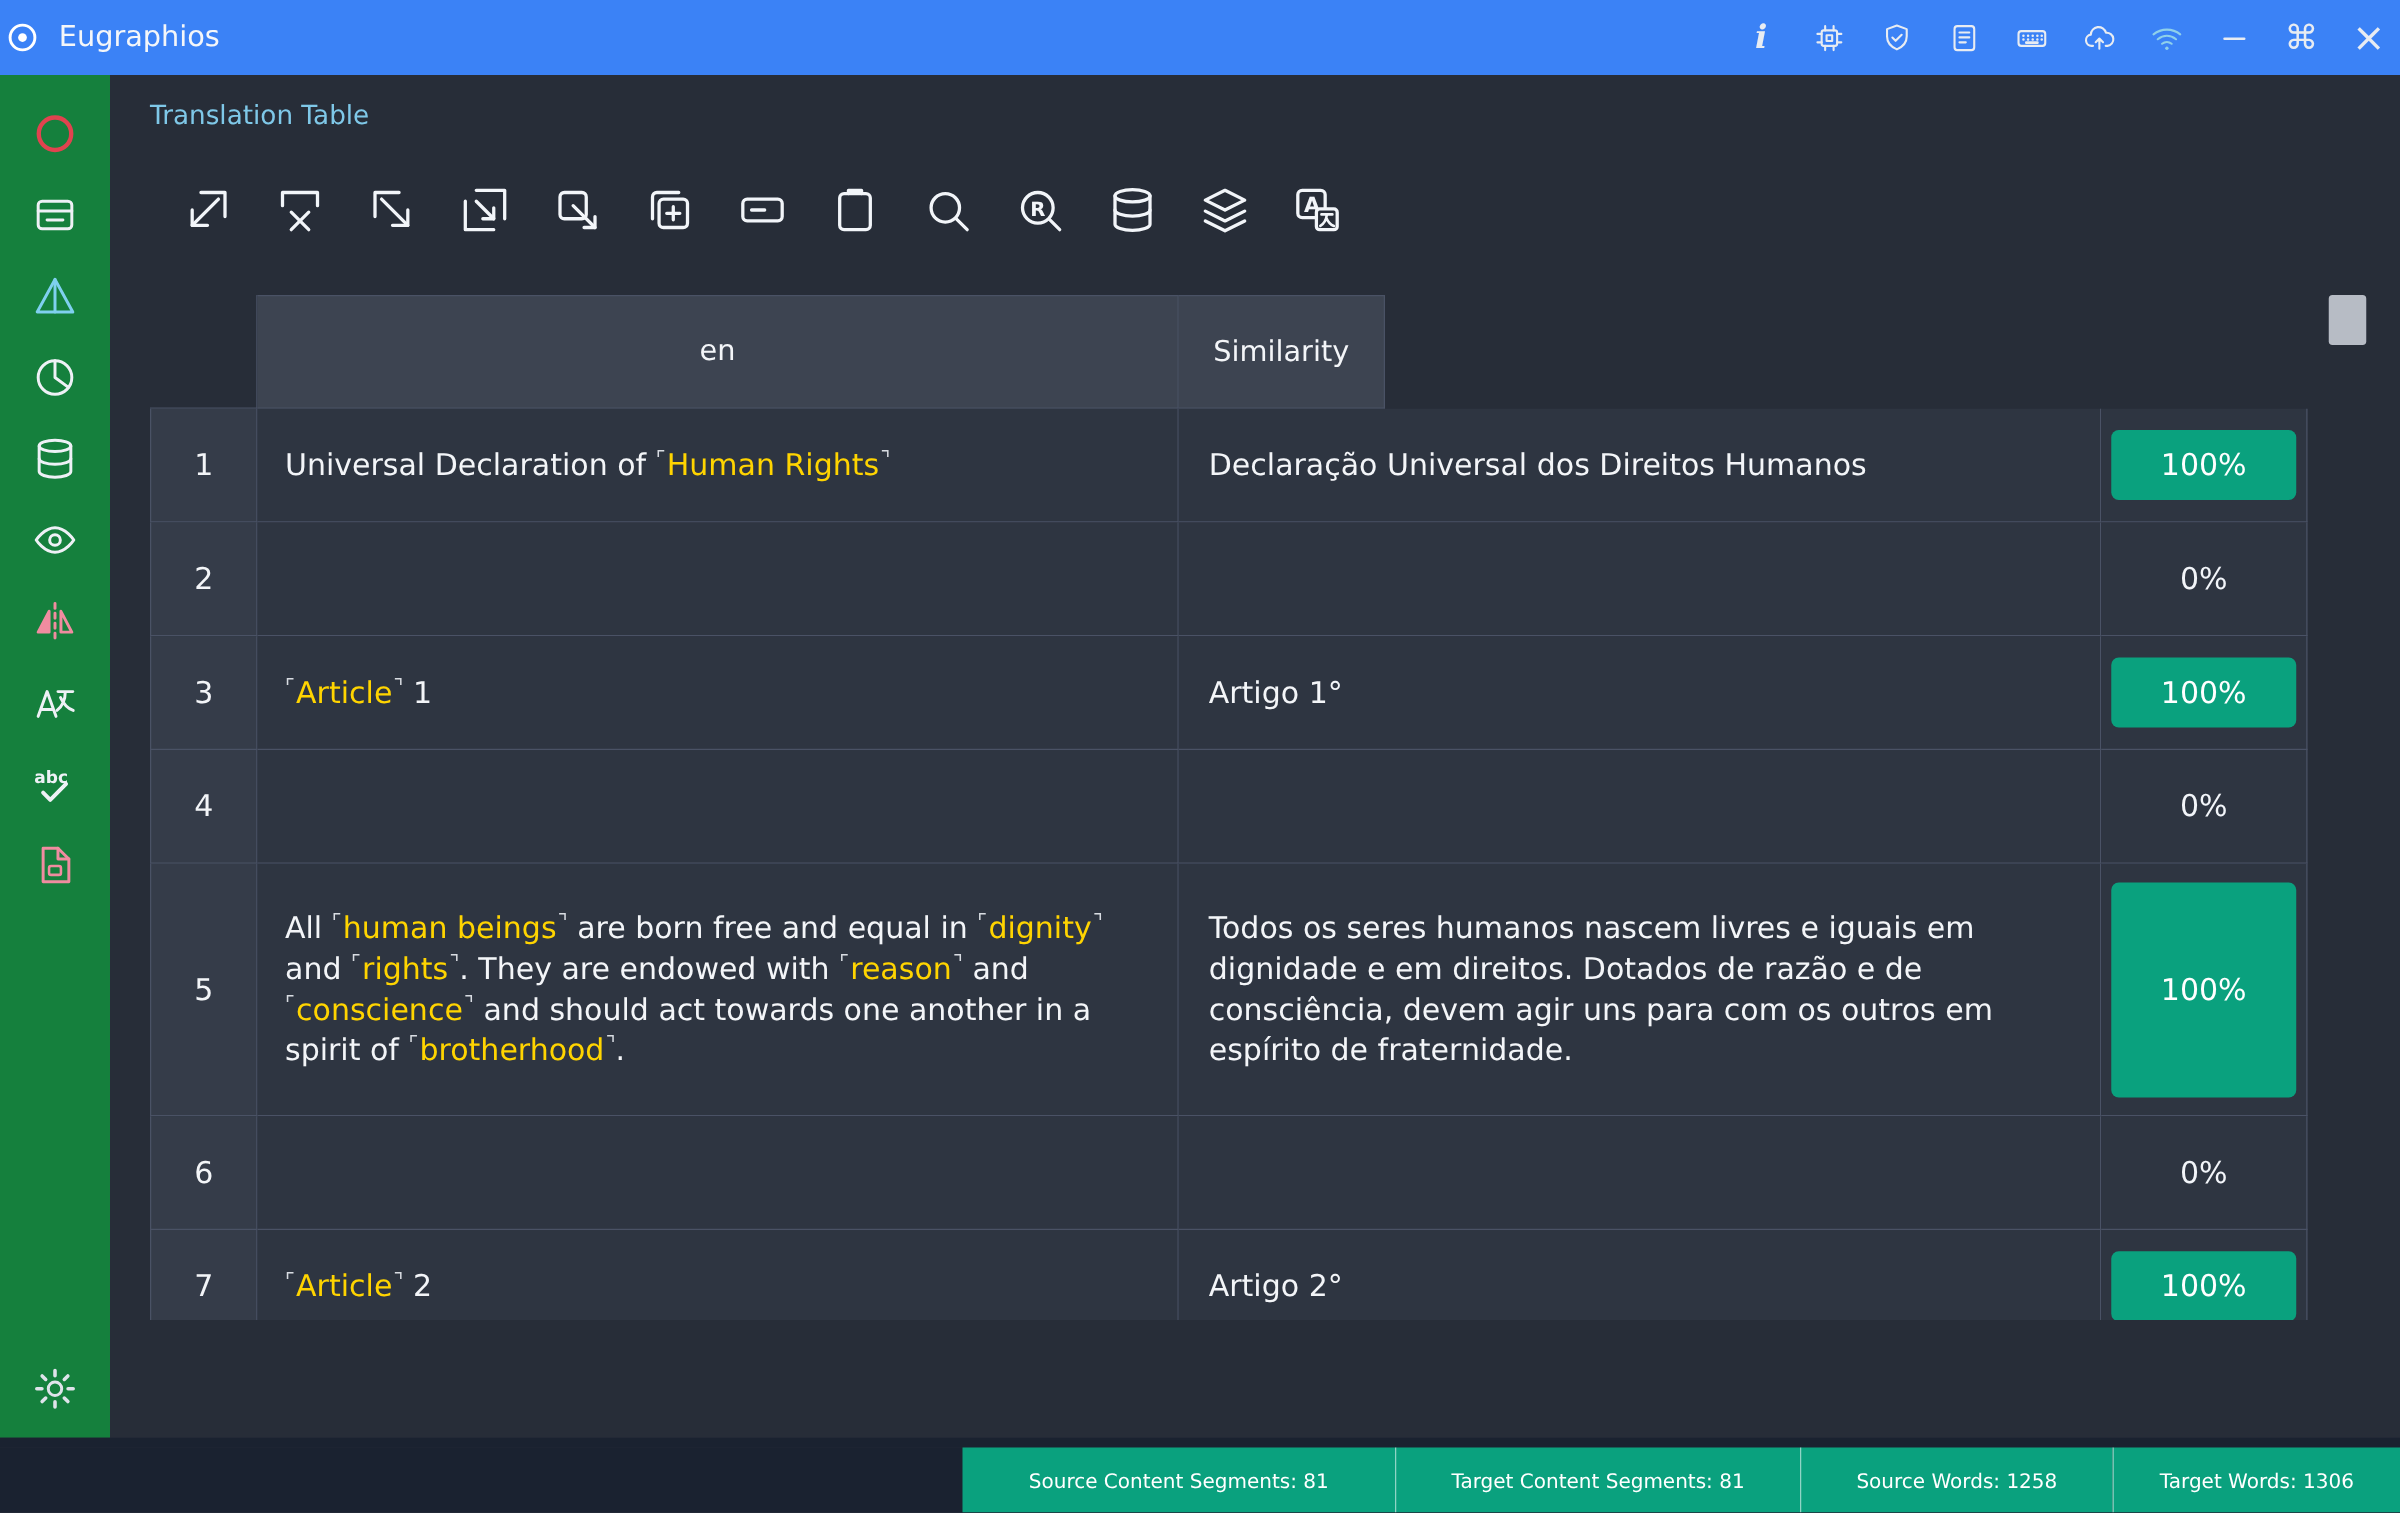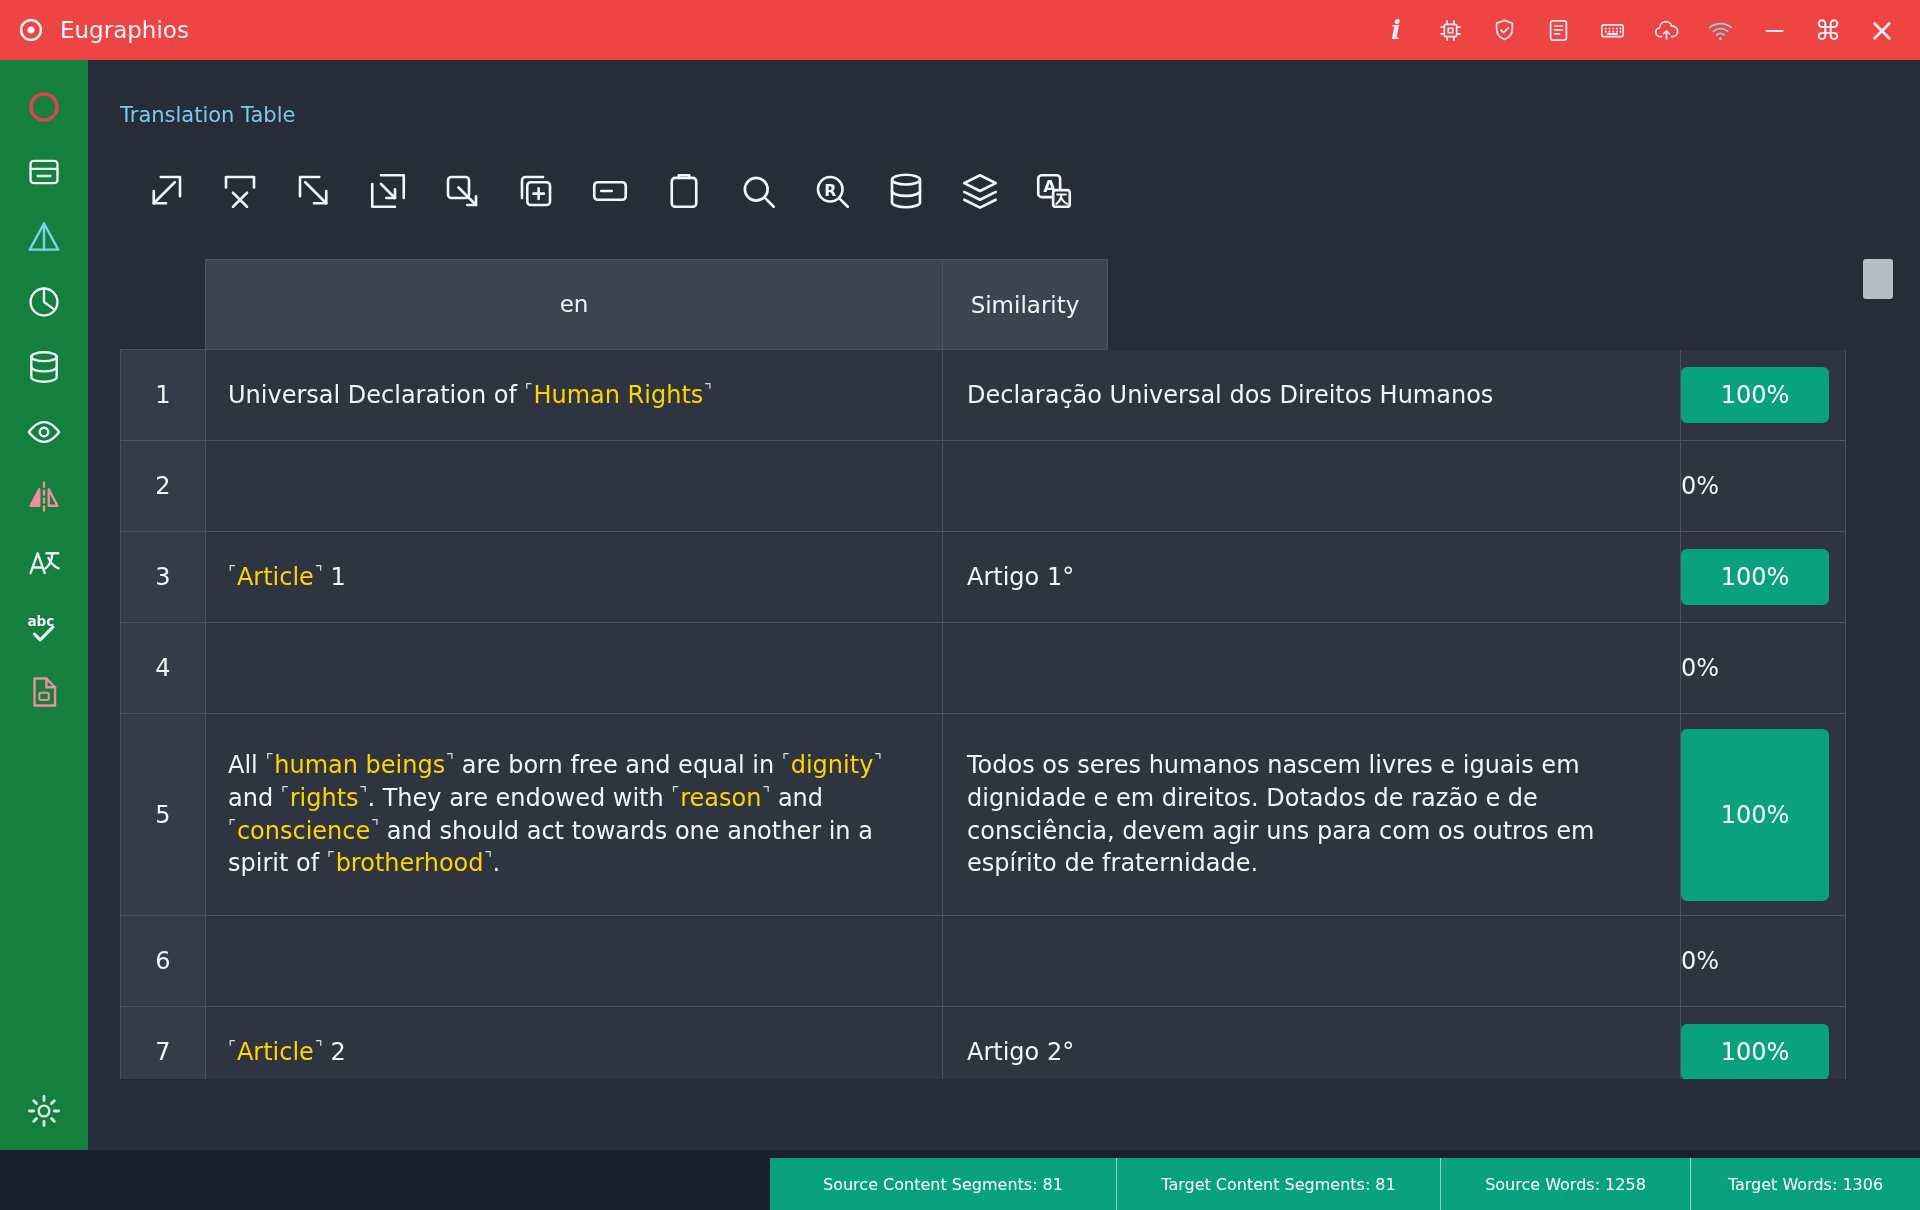--- a/index.html
+++ b/index.html
@@ -6,53 +6,53 @@
     --accent:#0aa17e; --highlight:#ffd400; --tick:#d8dce2; --title-blue:#7fc8e8;
     --line:#4a5265;
   }
   *{margin:0;padding:0;box-sizing:border-box}
   body{
     width:1920px;height:1210px;overflow:hidden;
     background:#272d38;color:#f3f5f8;
     font-family:"DejaVu Sans","Liberation Sans",sans-serif;
   }
   
-  .titlebar{height:60px;background:#ef4444;display:flex;align-items:center;padding:0 16px;gap:14px}
+  .titlebar{height:60px;background:#3b82f6;display:flex;align-items:center;padding:0 3px;gap:14px}
   .logo{width:30px;height:30px;color:#fff;display:grid;place-items:center}
   .logo svg{width:28px;height:28px}
   .app-title{font-size:23px;color:#f4f6f9}
   .tb-icons{margin-left:auto;display:flex;align-items:center;gap:18px;padding-right:4px}
   .tb-icon{width:36px;height:36px;display:grid;place-items:center;color:#e8ecf2}
   .tb-icon svg{width:27px;height:27px}
   .glyph{display:block;line-height:1}
   .info-glyph{font:italic 700 26px "DejaVu Serif","Liberation Serif",serif}
   .cmd-glyph{font-size:27px}
   .close-glyph{font-size:32px}
   
   .app-body{display:flex;height:1090px}
   .sidebar{width:88px;background:#15803d;display:flex;flex-direction:column;align-items:center;padding:26px 0 18px;gap:23px}
   .sb-icon{width:42px;height:42px;display:grid;place-items:center;color:#eef1f6}
   .sb-icon svg{width:38px;height:38px}
   .sb-icon.footer{margin-top:auto}
   .main{flex:1;background:#272d38;padding-left:32px;overflow:hidden}
-  .page-title{margin-top:43px;font-size:21px;color:var(--title-blue)}
+  .page-title{margin-top:20px;font-size:21px;color:var(--title-blue)}
   .toolbar{display:flex;gap:30px;margin:42px 0 0 24px}
   .tool-icon{width:44px;height:44px;display:grid;place-items:center;color:#f2f5f9}
   .tool-icon svg{width:42px;height:42px}
   
   .table-area{position:relative;margin-top:46px}
   .table-wrap{width:1728px;height:820px;overflow:hidden;font-size:24px}
   .t-row{display:flex;min-height:91px}
   .t-row.tall{min-height:202px}
   .cell{border-right:1px solid var(--line);border-bottom:1px solid var(--line);
         background:#2e3541;display:flex;align-items:center}
   .c-num{width:86px;justify-content:center;background:#353c49;border-left:1px solid var(--line)}
   .c-src{width:737px;padding:18px 22px;line-height:1.37;display:block;align-content:center}
   .c-tgt{width:738px;padding:18px 24px;line-height:1.37;display:block;align-content:center}
-  .c-sim{width:165px;justify-content:flex-start}
+  .c-sim{width:165px;justify-content:center}
   .header-row .cell{background:#3d4451;border-top:1px solid var(--line);
                     justify-content:center;font-size:23px;text-align:center;
                     display:flex;align-items:center;padding:16px}
   .header-row .c-corner{background:transparent;border-top:none;border-left:none}
   .badge{min-width:148px;height:56px;background:var(--accent);border-radius:6px;
          display:grid;place-items:center;color:#fff}
   .t-row.tall .badge{height:172px}
   .sim-text{color:#f2f5f9}
   .hl{color:var(--highlight)}
   .hl::before{content:"\231C";color:var(--tick);font-size:.7em;vertical-align:.42em;margin-right:1px}

